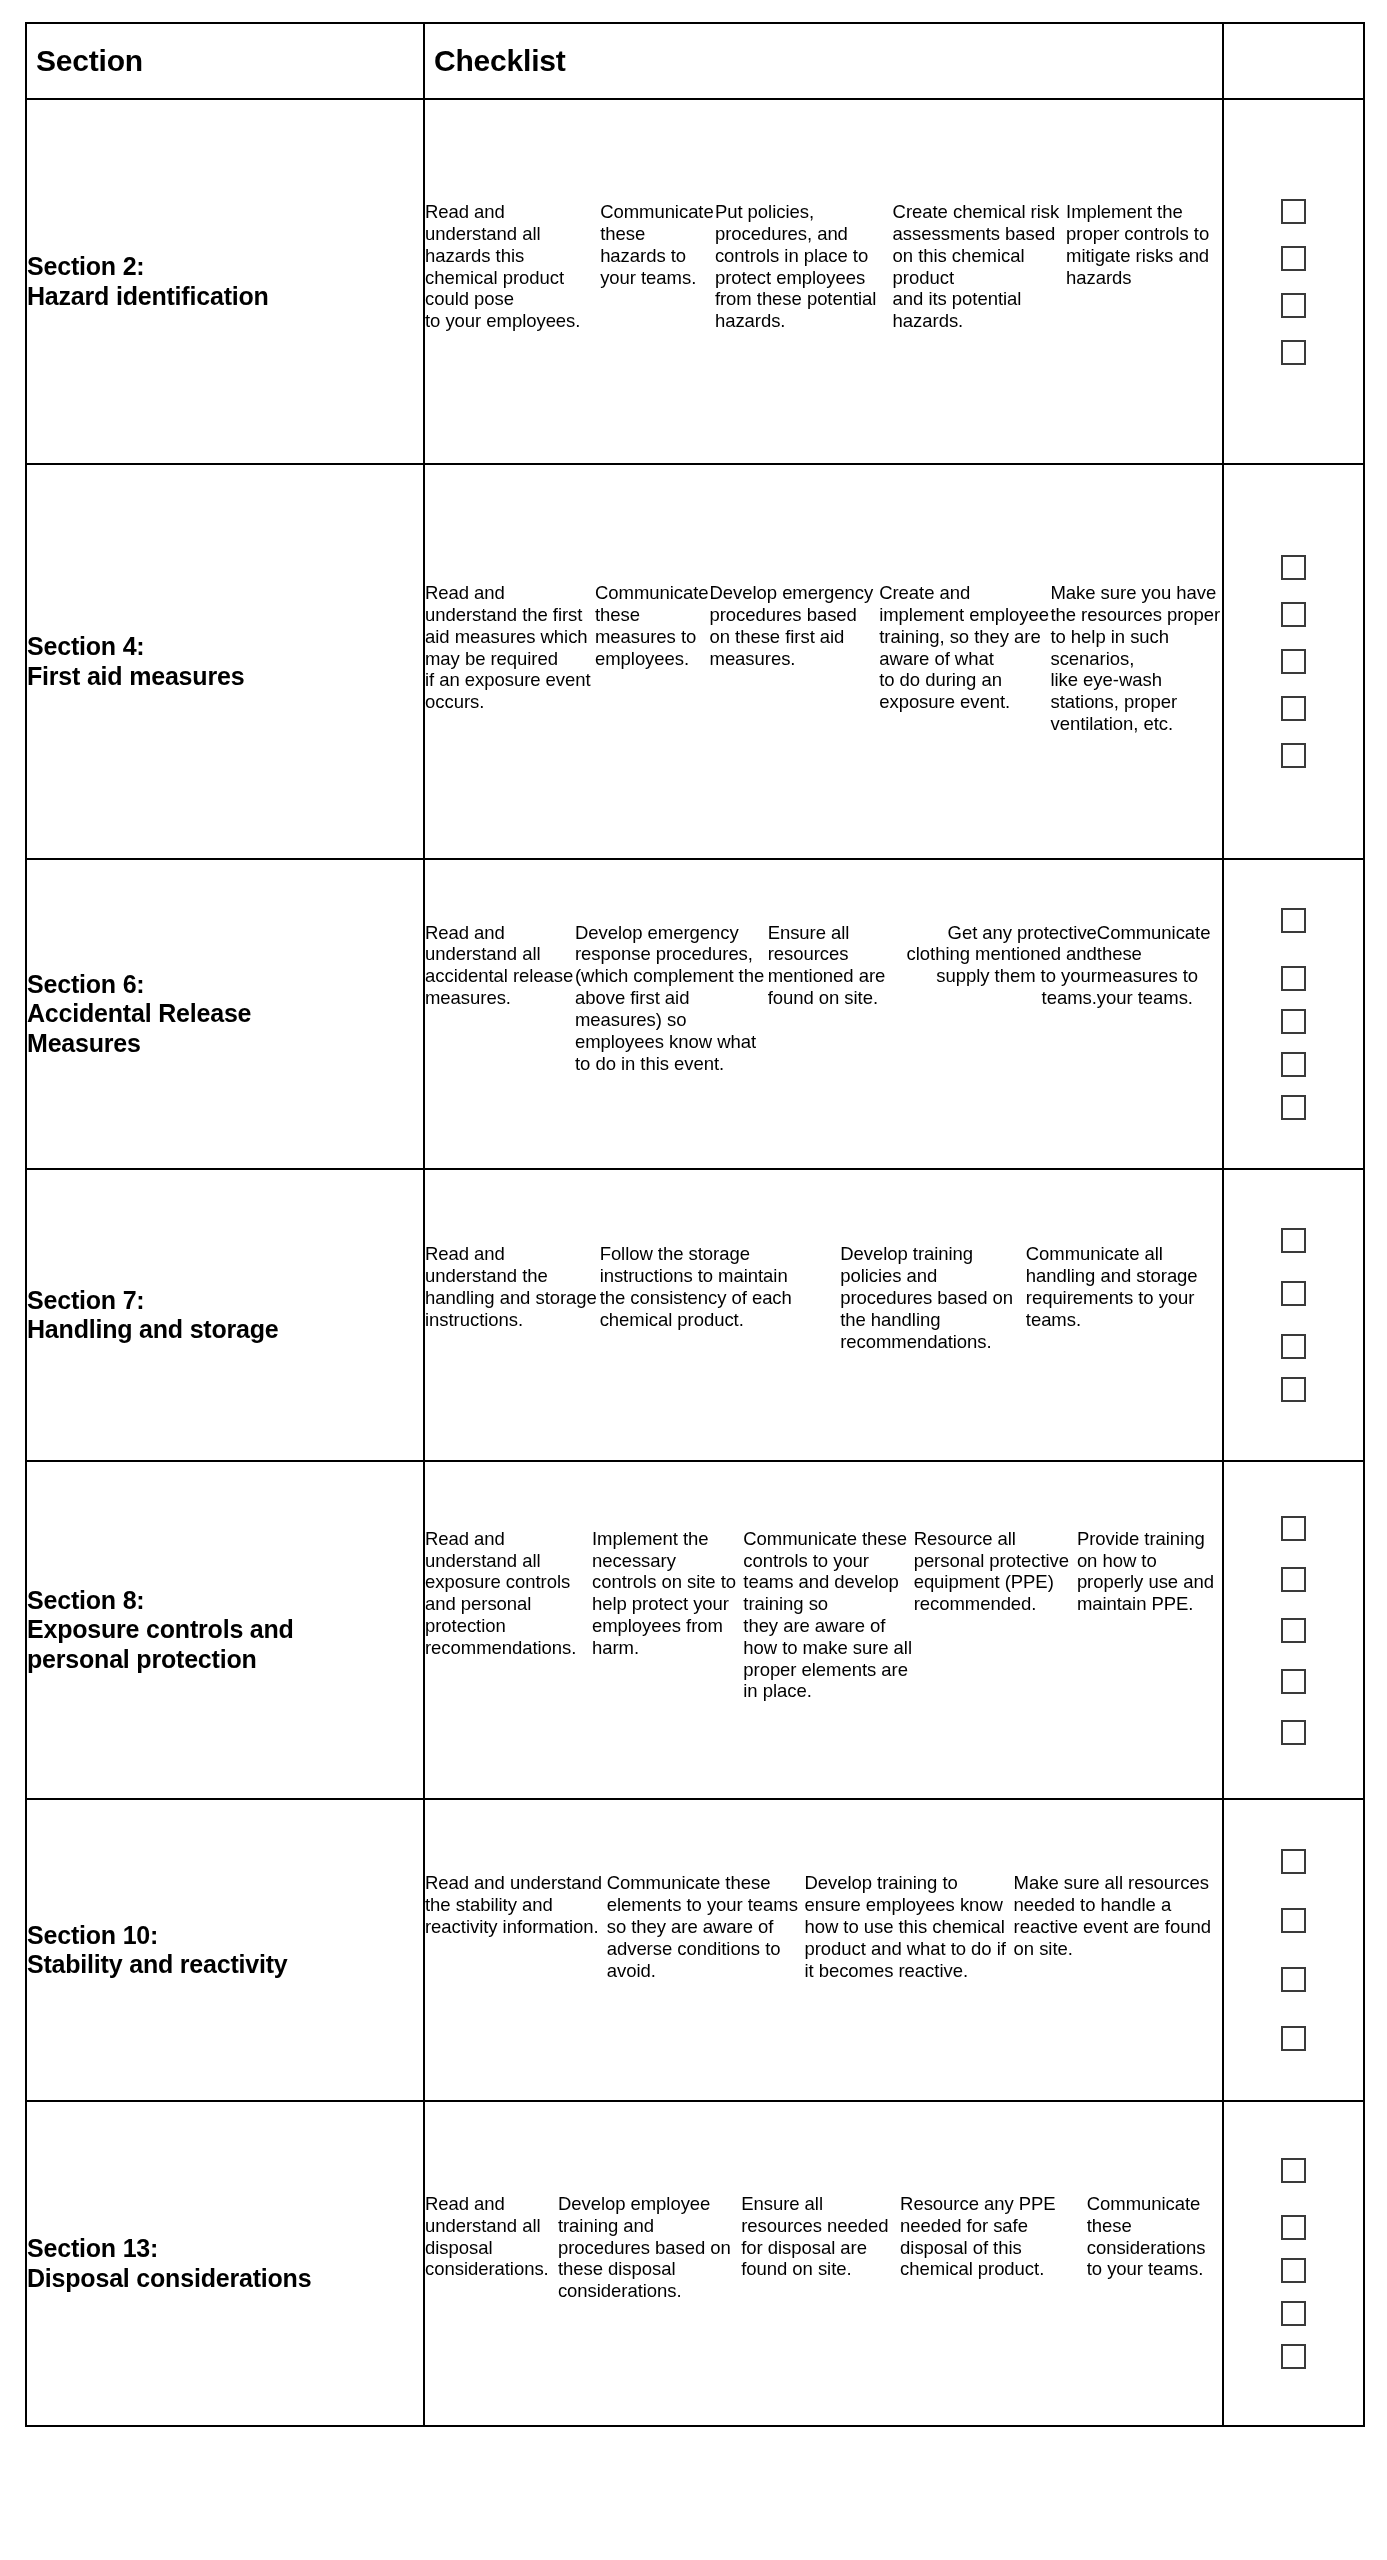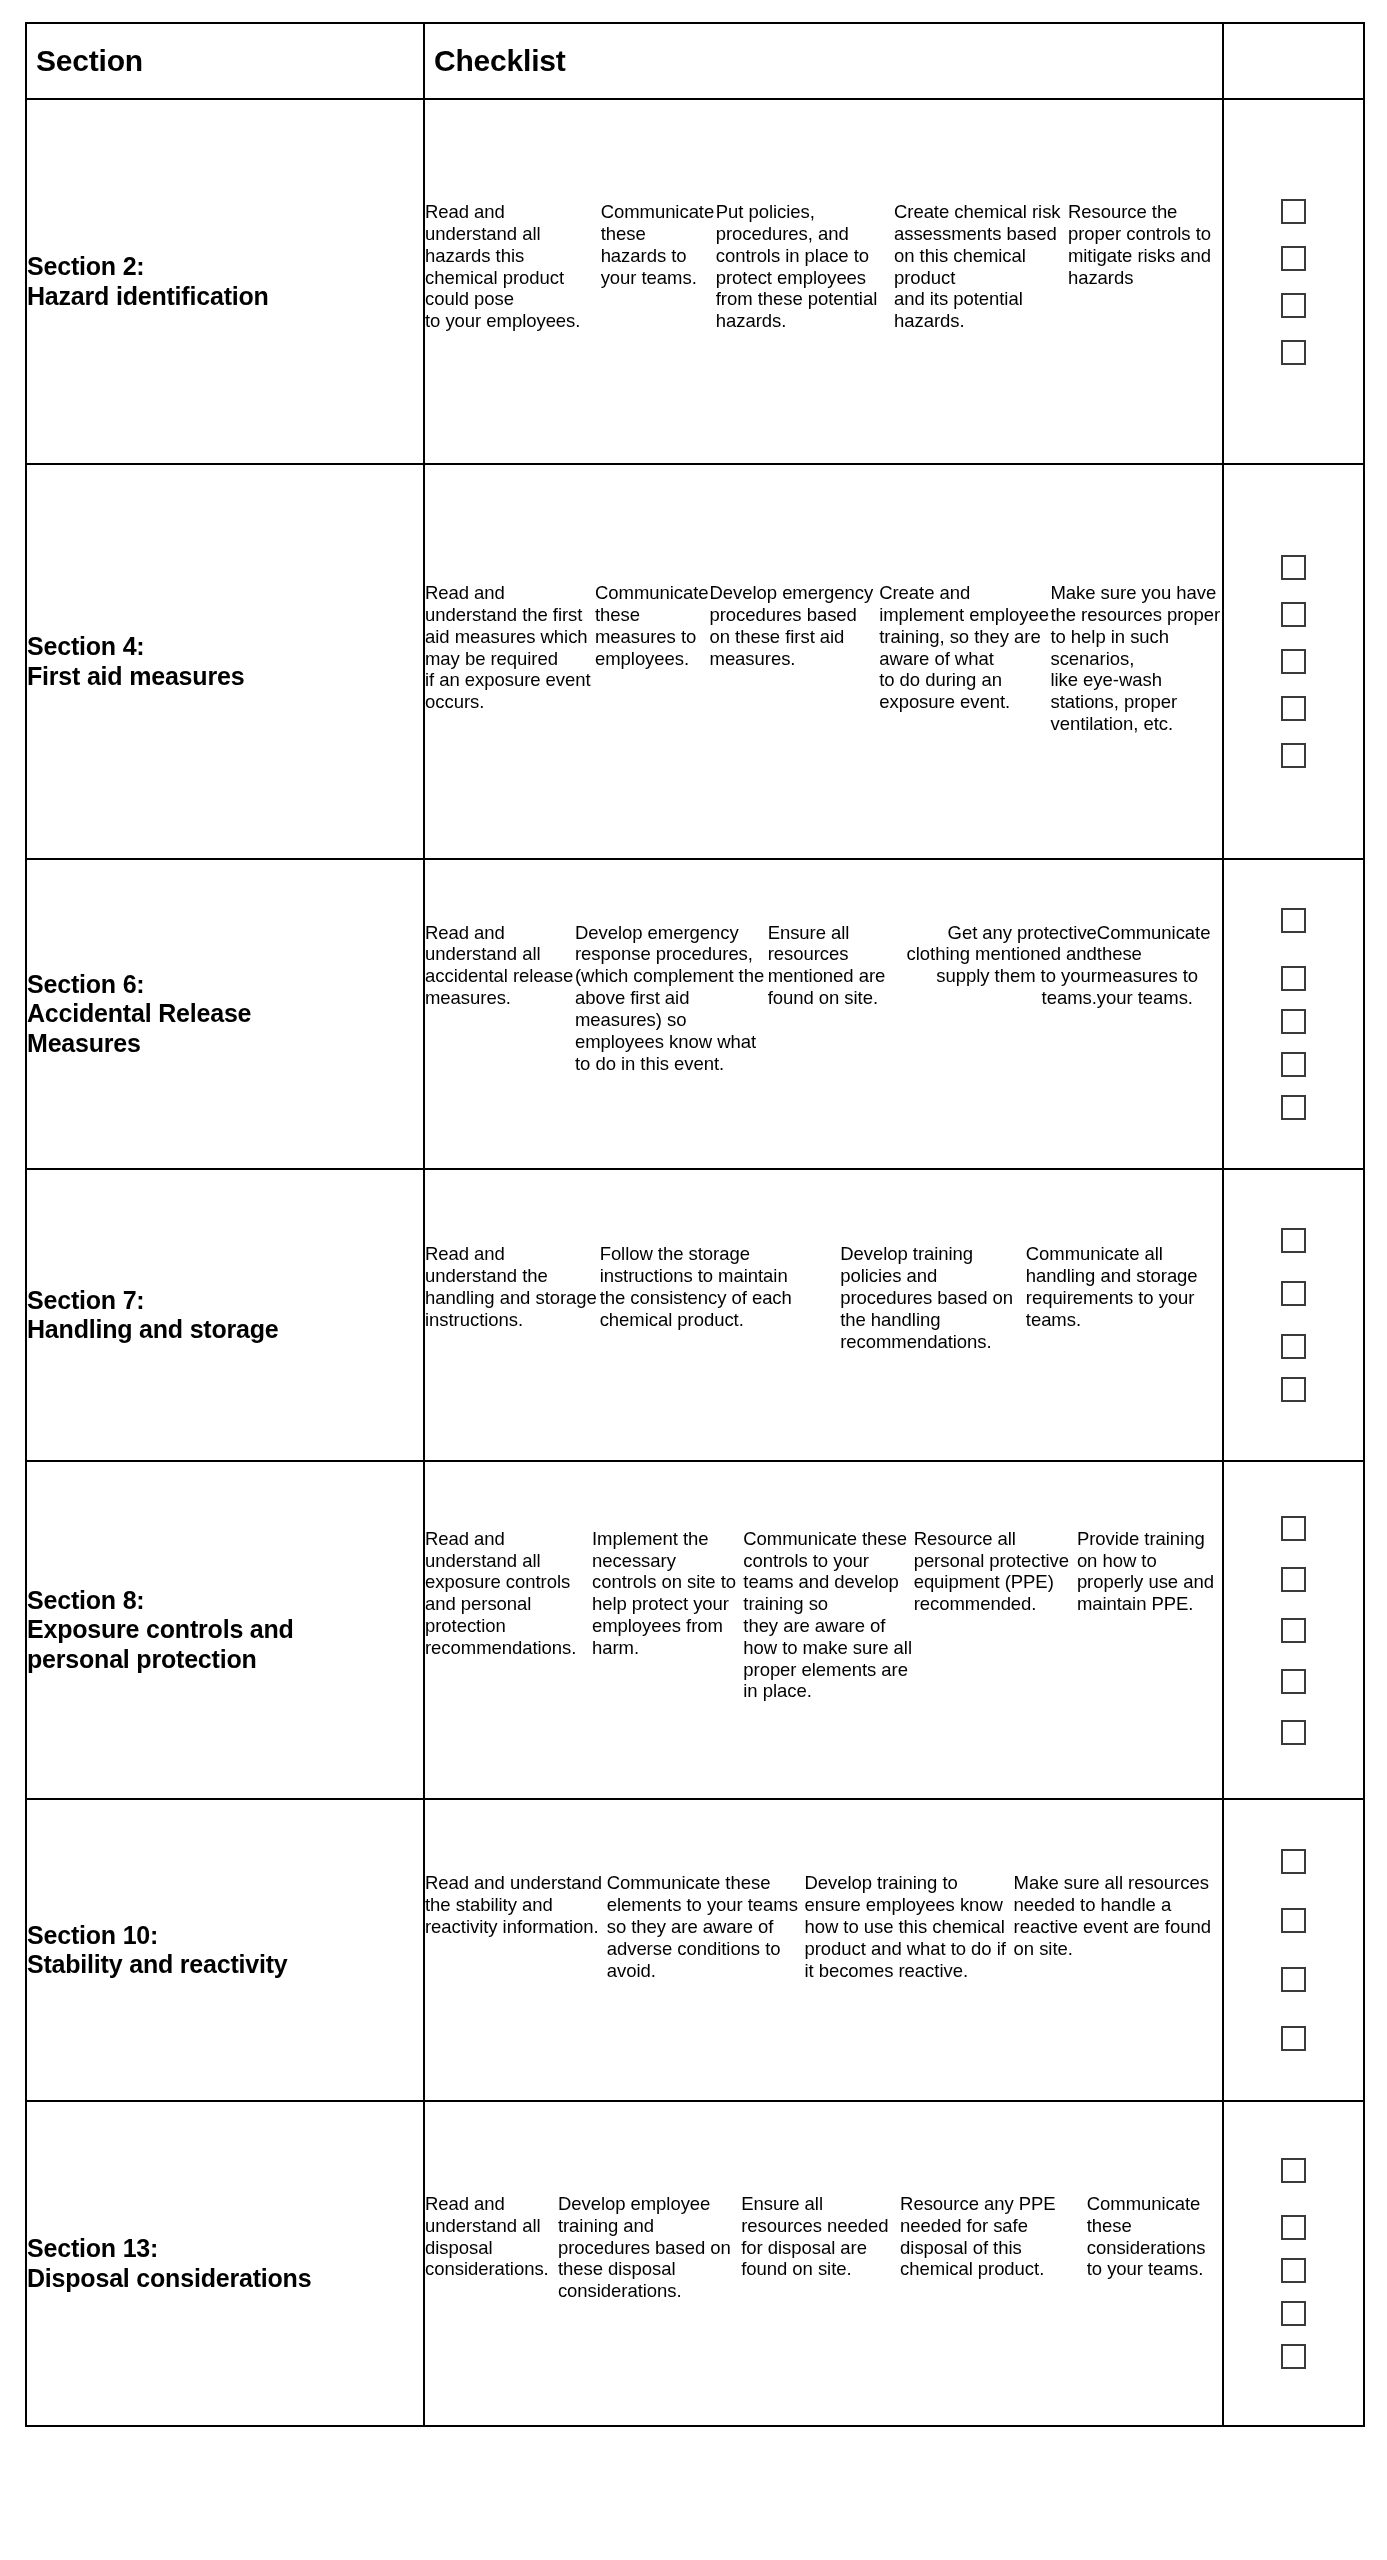--- a/index.html
+++ b/index.html
@@ -145,21 +145,21 @@
           </td>
           <td class="checklist-cell">
             <div class="item-list">
               <p class="item-text" style="margin-bottom: 30px;">Read and understand all hazards this chemical product could pose
 to your employees.</p>
               <p class="item-text" style="margin-bottom: 30px;">Communicate these hazards to your teams.</p>
               <p class="item-text" style="margin-bottom: 30px;">Put policies, procedures, and controls in place to protect employees
 from these potential hazards.</p>
               <p class="item-text" style="margin-bottom: 30px;">Create chemical risk assessments based on this chemical product
 and its potential hazards.</p>
-              <p class="item-text">Resource the proper controls to mitigate risks and hazards</p>
+              <p class="item-text">Implement the proper controls to mitigate risks and hazards</p>
             </div>
           </td>
           <td class="check-cell">
             <div class="check-list">
               <div class="checkbox" role="checkbox" aria-checked="false" style="margin-bottom: 22px;"></div>
               <div class="checkbox" role="checkbox" aria-checked="false" style="margin-bottom: 22px;"></div>
               <div class="checkbox" role="checkbox" aria-checked="false" style="margin-bottom: 22px;"></div>
               <div class="checkbox" role="checkbox" aria-checked="false"></div>
             </div>
           </td>

